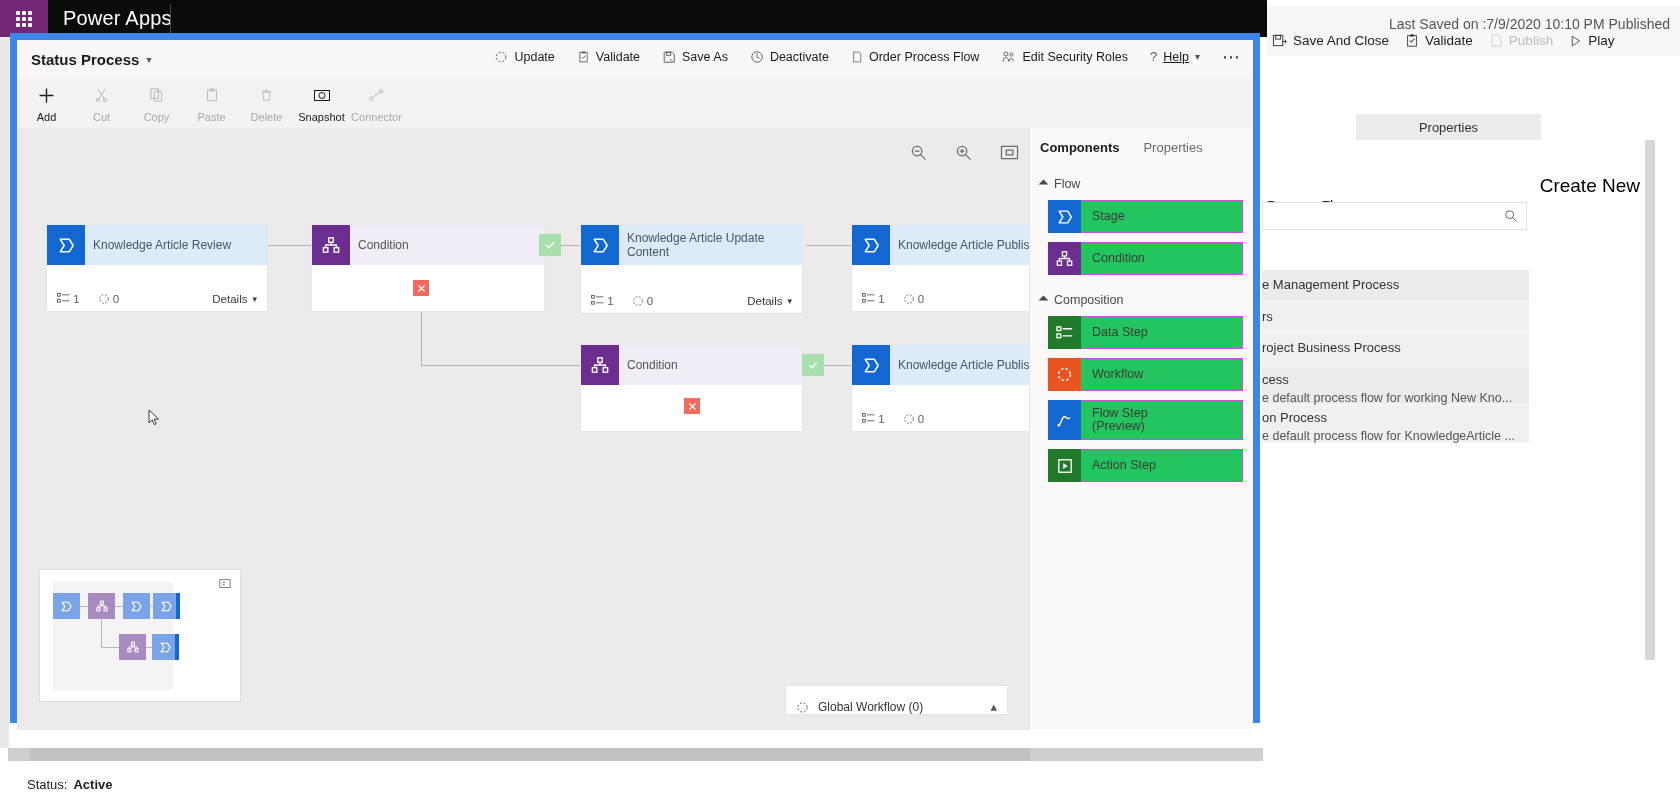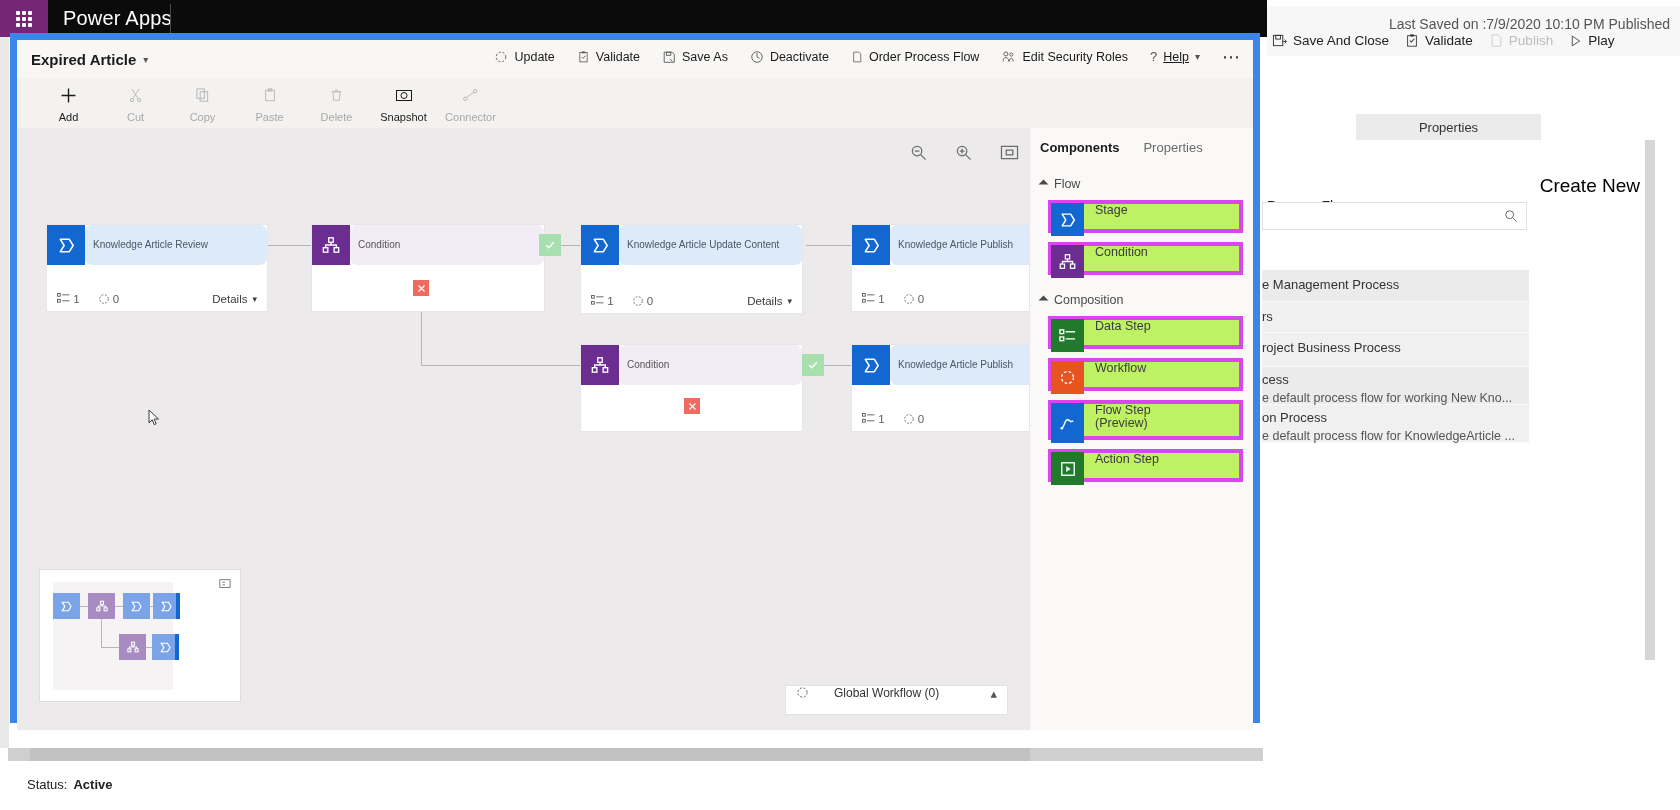--- a/index.html
+++ b/index.html
@@ -105,21 +105,21 @@
     position: absolute; right: 12px; top: 9px; display: flex; align-items: center; gap: 22px;
     font-size: 12.5px; color: #1b1b1b;
   }
   .cmd { display: flex; align-items: center; gap: 6px; white-space: nowrap; }
   .cmd .lbl.u { text-decoration: underline; }
   .ellipsis { font-size: 18px; letter-spacing: 1px; color: #333; line-height: 8px; }
 
   
   .ribbon {
     position: absolute; left: 0; top: 38px; width: 100%; height: 50px;
-    background: #f3f2f1; display: flex; align-items: flex-start; padding-left: 24px; gap: 12px;
+    background: #f3f2f1; display: flex; align-items: flex-start; padding-left: 2px; gap: 0px;
   }
   .rb {
     width: 55px; display: flex; flex-direction: column; align-items: center; gap: 6px;
     padding-top: 7px; font-size: 11px; color: #a8a8a8;
   }
   .rb.enabled { color: #1b1b1b; }
   .rb .glyph { height: 20px; display: flex; align-items: center; justify-content: center; }
 
   
   .canvas {
@@ -131,22 +131,22 @@
     color: #6a6a6a;
   }
 
   
   .node { position: absolute; background: #fff; box-shadow: 0 0 0 1px #e6e6e6; }
   .node-head { display: flex; height: 40px; }
   .node-ico { width: 38px; min-width: 38px; display: flex; align-items: center; justify-content: center; }
   .node-ico.stage { background: #1268d0; }
   .node-ico.cond { background: #6b2d90; }
   .node-title {
-    flex: 1; background: #ddeafa; font-size: 10px; color: #4a5666; line-height: 14px;
-    padding: 6px 8px; display: flex; align-items: center; border-radius: 7px;
+    flex: 1; background: #ddeafa; font-size: 12px; color: #4a5666; line-height: 14px;
+    padding: 6px 8px; display: flex; align-items: center;
   }
   .node-title.cond-t { background: #f1ecf5; color: #555; }
   .node-body { height: 22px; background: #fff; }
   .node-foot {
     height: 24px; background: #fff; display: flex; align-items: center; gap: 18px;
     padding: 0 10px; font-size: 11.5px; color: #5c5c5c;
   }
   .node-foot .details { margin-left: auto; display: flex; align-items: center; gap: 5px; color: #3a3a3a; }
   .pill-ok {
     position: absolute; width: 22px; height: 22px; background: #a8dfae;
@@ -167,40 +167,40 @@
   .mm-node { position: absolute; width: 27px; height: 26px; display: flex; align-items: center; justify-content: center; }
   .mm-node.s { background: #7ba4e8; }
   .mm-node.c { background: #a88bc0; }
   .mm-node .bar { position: absolute; right: 0; top: 0; width: 4px; height: 100%; background: #1268d0; }
   .mm-line { position: absolute; background: #b8b6b4; }
   .mm-expand { position: absolute; right: 9px; top: 8px; color: #6a6a6a; }
 
   
   .gwf {
     position: absolute; left: 768px; bottom: 15px; width: 223px; height: 30px;
-    background: #fff; border: 1px solid #e6e4e3; display: flex; align-items: flex-start;
-    padding: 0 10px; gap: 25px; font-size: 12px; color: #333;
+    background: #fff; border: 1px solid #e6e4e3; display: flex; align-items: flex-end;
+    padding: 0 10px; gap: 9px; font-size: 12px; color: #333;
   }
   .gwf .up { margin-left: auto; color: #555; font-size: 13px; }
 
   
   .comp-panel {
     position: absolute; right: 0; top: 88px; width: 224px; height: 602px; background: #faf9f8;
     border-left: 1px solid #eae8e7;
   }
   .comp-tabs { display: flex; gap: 24px; padding: 12px 0 0 10px; font-size: 13px; }
   .comp-tabs .t { color: #6b6b6b; padding-bottom: 4px; }
   .comp-tabs .t.active { color: #1b1b1b; font-weight: bold; }
   .grp { margin-top: 18px; padding-left: 10px; display: flex; align-items: center; gap: 7px;
          font-size: 12.5px; color: #4a4a4a; }
   .tri { width: 0; height: 0; border-left: 7px solid #4a4a4a; border-bottom: 7px solid transparent;
          transform: rotate(45deg); }
   .citem {
-    margin: 9px 10px 0 18px; height: 33px; background: #bef264; border: 4px solid #d946ef;
-    display: flex; 
+    margin: 9px 10px 0 18px; height: 33px; background: #22c55e; border: 1px solid #d946ef;
+    display: flex; align-items: center;
   }
   .citem .ci-ico { width: 33px; min-width: 33px; height: 33px; margin: -1px 0 -1px -1px;
                    display: flex; align-items: center; justify-content: center; }
   .citem .ci-lbl { padding-left: 11px; font-size: 12.5px; color: #3c3c3c; line-height: 13px; }
   .bg-blue { background: #1268d0; }
   .bg-purple { background: #6b2d90; }
   .bg-green { background: #217a2b; }
   .bg-orange { background: #e8541f; }
 
   svg { display: block; }
@@ -309,21 +309,21 @@
   <div class="bg-status">
     <span>Status:</span>
     <b>Active</b>
   </div>
 
   <div class="modal">
     <div class="designer">
 
       <div class="title-row">
         <div class="proc-title">
-          <span>Expired Article</span>
+          <span>Status Process</span>
           <span class="chev">▾</span>
         </div>
 
         <div class="cmdbar">
           <div class="cmd">
             <svg width="14" height="14" viewBox="0 0 16 16">
               <circle cx="8" cy="8" r="5.5" fill="none" stroke="#555" stroke-dasharray="2.5 2"></circle>
             </svg>
             <span class="lbl">Update</span>
           </div>

